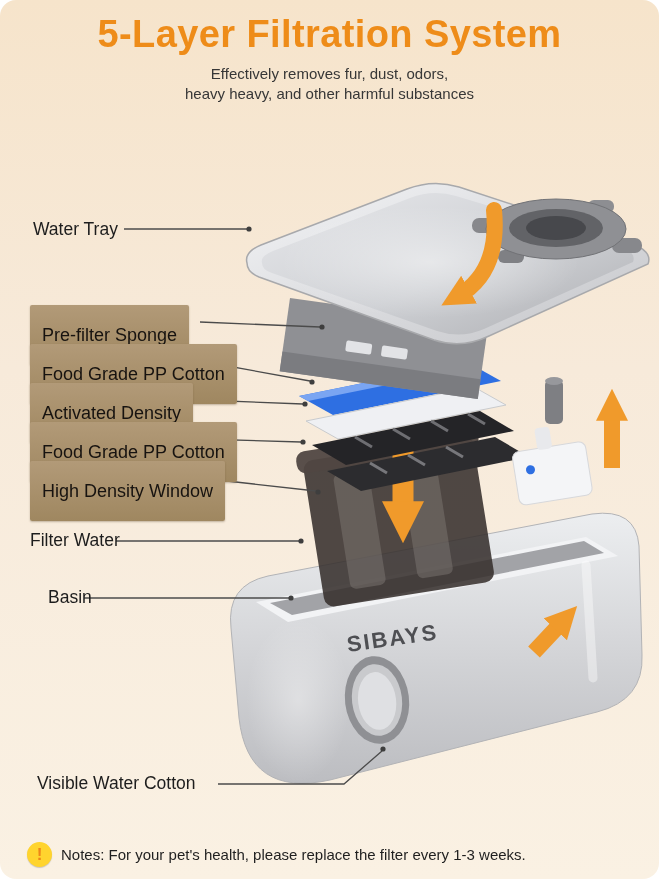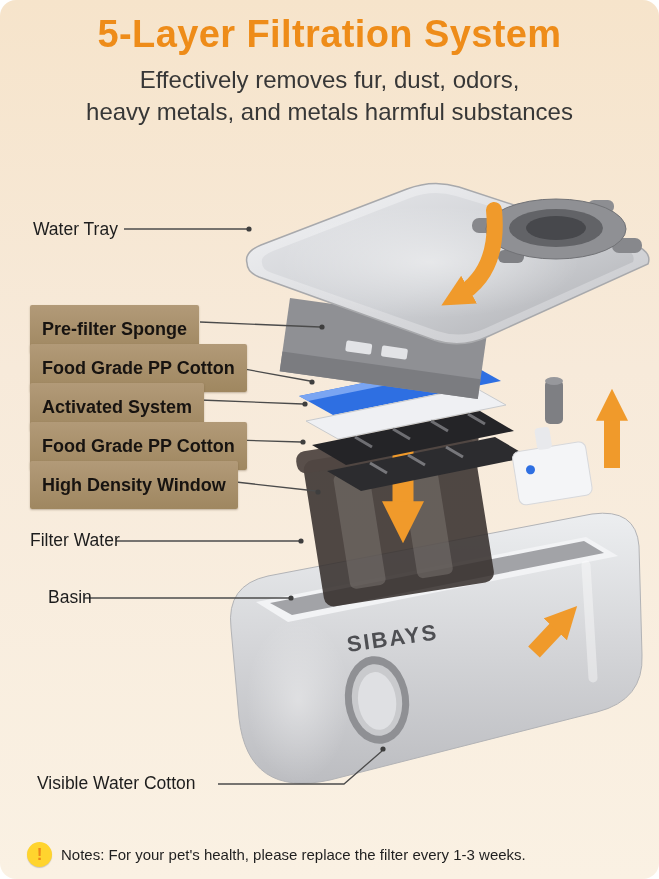--- a/index.html
+++ b/index.html
@@ -7,47 +7,47 @@
     position:relative;width:659px;height:879px;overflow:hidden;border-radius:16px;
     background:linear-gradient(180deg,#f6e4cb 0%,#f7eada 42%,#faf1e3 100%);
     font-family:"Liberation Sans",sans-serif;
   }
   .title{
     position:absolute;top:13px;left:0;width:100%;text-align:center;
     font-size:38px;font-weight:800;color:#ee8c19;letter-spacing:.4px;
   }
   .subtitle{
     position:absolute;top:64px;left:0;width:100%;text-align:center;
-    font-size:24px;color:#373737;line-height:1.33;
+    font-size:15px;color:#373737;line-height:1.33;
   }
   svg.diagram{position:absolute;left:0;top:0;}
   .plain-label{position:absolute;font-size:17.5px;color:#1d1d1d;white-space:nowrap;text-align:center;}
   .tag{
-    position:absolute;left:30px;height:32px;line-height:32px;padding:8px 12px;
+    position:absolute;left:30px;height:32px;line-height:32px;padding:14px 12px;
     background:linear-gradient(180deg,#b29a78 0%,#9f8760 100%);
-    color:#171310;font-size:18px;font-weight:bold;border-radius:2px;white-space:nowrap;
+    color:#171310;font-size:18px;font-weight:normal;border-radius:2px;white-space:nowrap;
     box-shadow:0 1px 2px rgba(90,70,40,.35);
   }
   .note{position:absolute;left:27px;top:842px;display:flex;align-items:center;gap:9px;}
   .note-icon{
     width:25px;height:25px;border-radius:50%;background:#ffd42e;color:#ee8519;
     font-weight:bold;font-size:17px;display:flex;align-items:center;justify-content:center;
     box-shadow:0 1px 1px rgba(0,0,0,.18);flex:0 0 auto;
   }
   .note-text{font-size:15px;color:#1f1f1f;white-space:nowrap;}
 </style>
 </head>
 <body>
 
 <div class="page">
 
   <div class="title">5-Layer Filtration System</div>
   <div class="subtitle">
     <span>Effectively removes fur, dust, odors,</span><br>
-    <span>heavy metals, and metals harmful substances</span>
+    <span>heavy heavy, and other harmful substances</span>
   </div>
 
   <svg class="diagram" width="659" height="879" viewBox="0 0 659 879" xmlns="http://www.w3.org/2000/svg">
     <defs>
       <linearGradient id="trayGrad" x1="0" y1="0" x2="1" y2="1">
         <stop offset="0" stop-color="#f4f5f7"></stop>
           <stop offset="1" stop-color="#c3c4c8"></stop>
       </linearGradient>
       <linearGradient id="trayInner" x1="0" y1="0" x2="1" y2="1">
         <stop offset="0" stop-color="#e7e8eb"></stop>
@@ -160,21 +160,21 @@
       <circle cx="301" cy="541" r="2.6"></circle>
       <circle cx="291" cy="598" r="2.6"></circle>
       <circle cx="383" cy="749" r="2.6"></circle>
     </g>
   </svg>
 
   <div class="plain-label" style="top:219px;left:33px">Water Tray</div>
 
   <div class="tag" style="top:305px">Pre-filter Sponge</div>
   <div class="tag" style="top:344px">Food Grade PP Cotton</div>
-  <div class="tag" style="top:383px">Activated System</div>
+  <div class="tag" style="top:383px">Activated Density</div>
   <div class="tag" style="top:422px">Food Grade PP Cotton</div>
   <div class="tag" style="top:461px">High Density Window</div>
 
   <div class="plain-label" style="top:530px;left:30px">Filter Water</div>
   <div class="plain-label" style="top:587px;left:48px">Basin</div>
   <div class="plain-label" style="top:773px;left:37px">Visible Water Cotton</div>
 
   <div class="note">
     <span class="note-icon">!</span>
     <span class="note-text">Notes: For your pet's health, please replace the filter every 1-3 weeks.</span>

